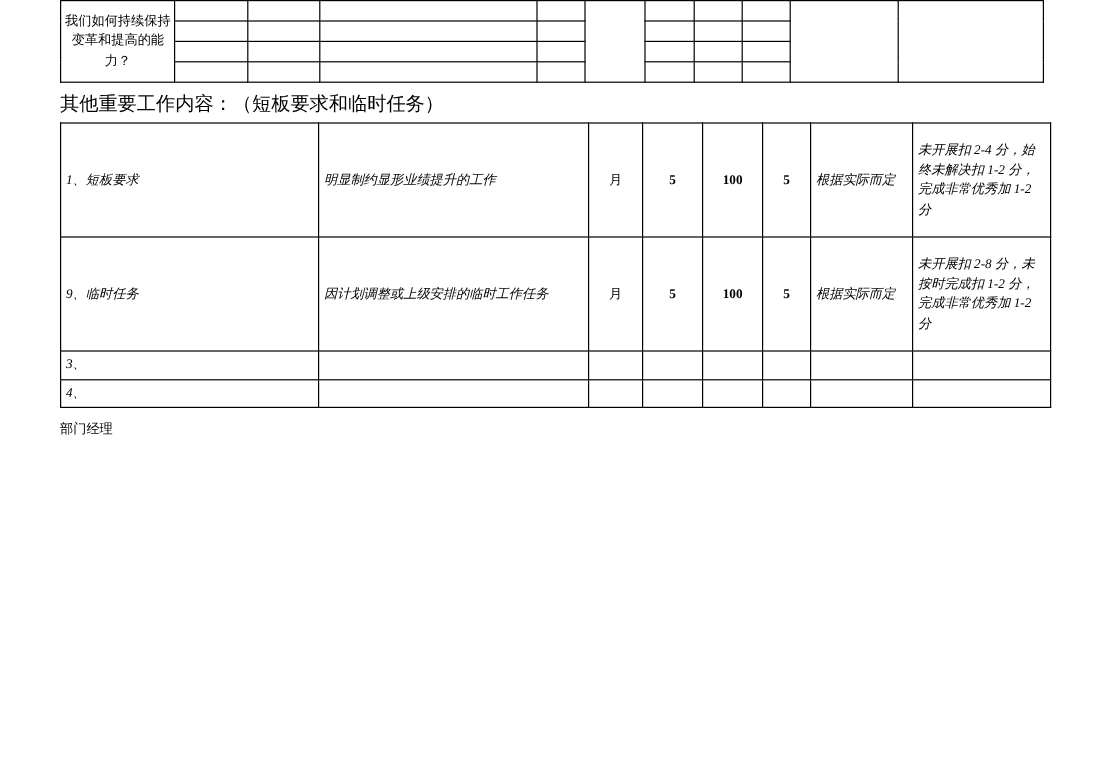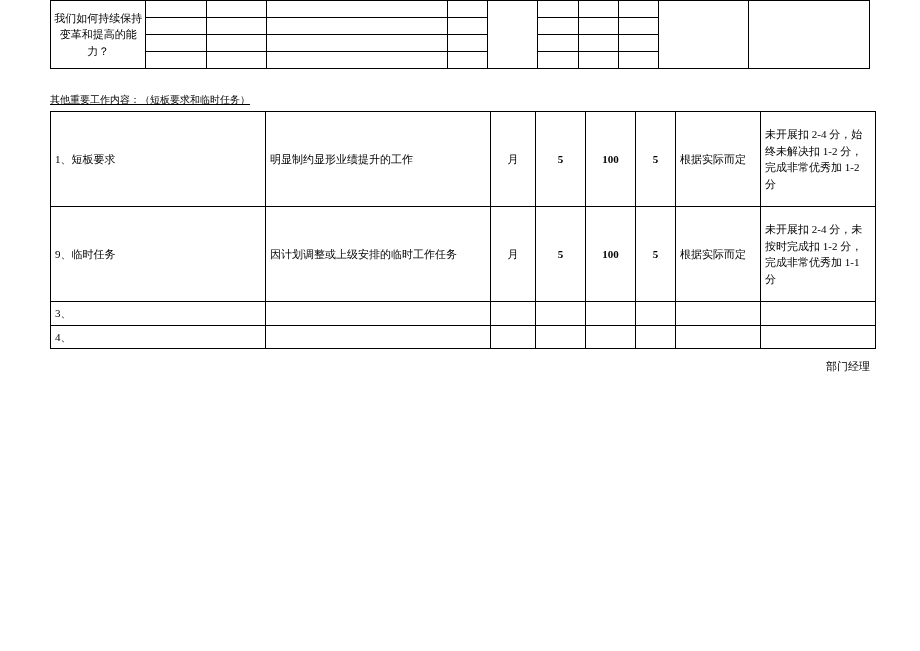--- a/index.html
+++ b/index.html
@@ -29,43 +29,41 @@
       overflow: hidden;
     }
     .top-table td {
       height: 17px;
     }
     .top-rowspan {
       text-align: center;
       font-weight: normal;
     }
     .section-title {
-      font-size: 10px;
-      margin: 24px 0 4px 0;
-      text-decoration: underline;
+      font-size: 16px;
+      margin: 8px 0 4px 0;
     }
     .main-table td {
       height: auto;
     }
     .main-table tr.data-row td {
       padding: 14px 4px;
     }
     .main-table tr.small-row td {
       padding: 3px 4px;
       height: 20px;
     }
     .c-center { text-align: center; }
-    .c-left { text-align: left; }
+    .c-left { text-align: left; font-style: italic; }
     .bold { font-weight: bold; }
     .footnote {
       font-size: 11px;
       margin-top: 8px;
     }
     .signature {
-      text-align: right;
       font-size: 11px;
       margin-top: 10px;
       padding-right: 0;
     }
   </style>
 </head>
 <body>
 
 <div class="page">
 
@@ -152,21 +150,21 @@
       <td class="c-left">未开展扣 2-4 分，始终未解决扣 1-2 分，完成非常优秀加 1-2 分</td>
     </tr>
     <tr class="data-row">
       <td class="c-left">9、临时任务</td>
       <td class="c-left">因计划调整或上级安排的临时工作任务</td>
       <td class="c-center">月</td>
       <td class="c-center bold">5</td>
       <td class="c-center bold">100</td>
       <td class="c-center bold">5</td>
       <td class="c-left">根据实际而定</td>
-      <td class="c-left">未开展扣 2-4 分，未按时完成扣 1-2 分，完成非常优秀加 1-1 分</td>
+      <td class="c-left">未开展扣 2-8 分，未按时完成扣 1-2 分，完成非常优秀加 1-2 分</td>
     </tr>
     <tr class="small-row">
       <td class="c-left">3、</td>
       <td></td>
       <td></td>
       <td></td>
       <td></td>
       <td></td>
       <td></td>
       <td></td>

